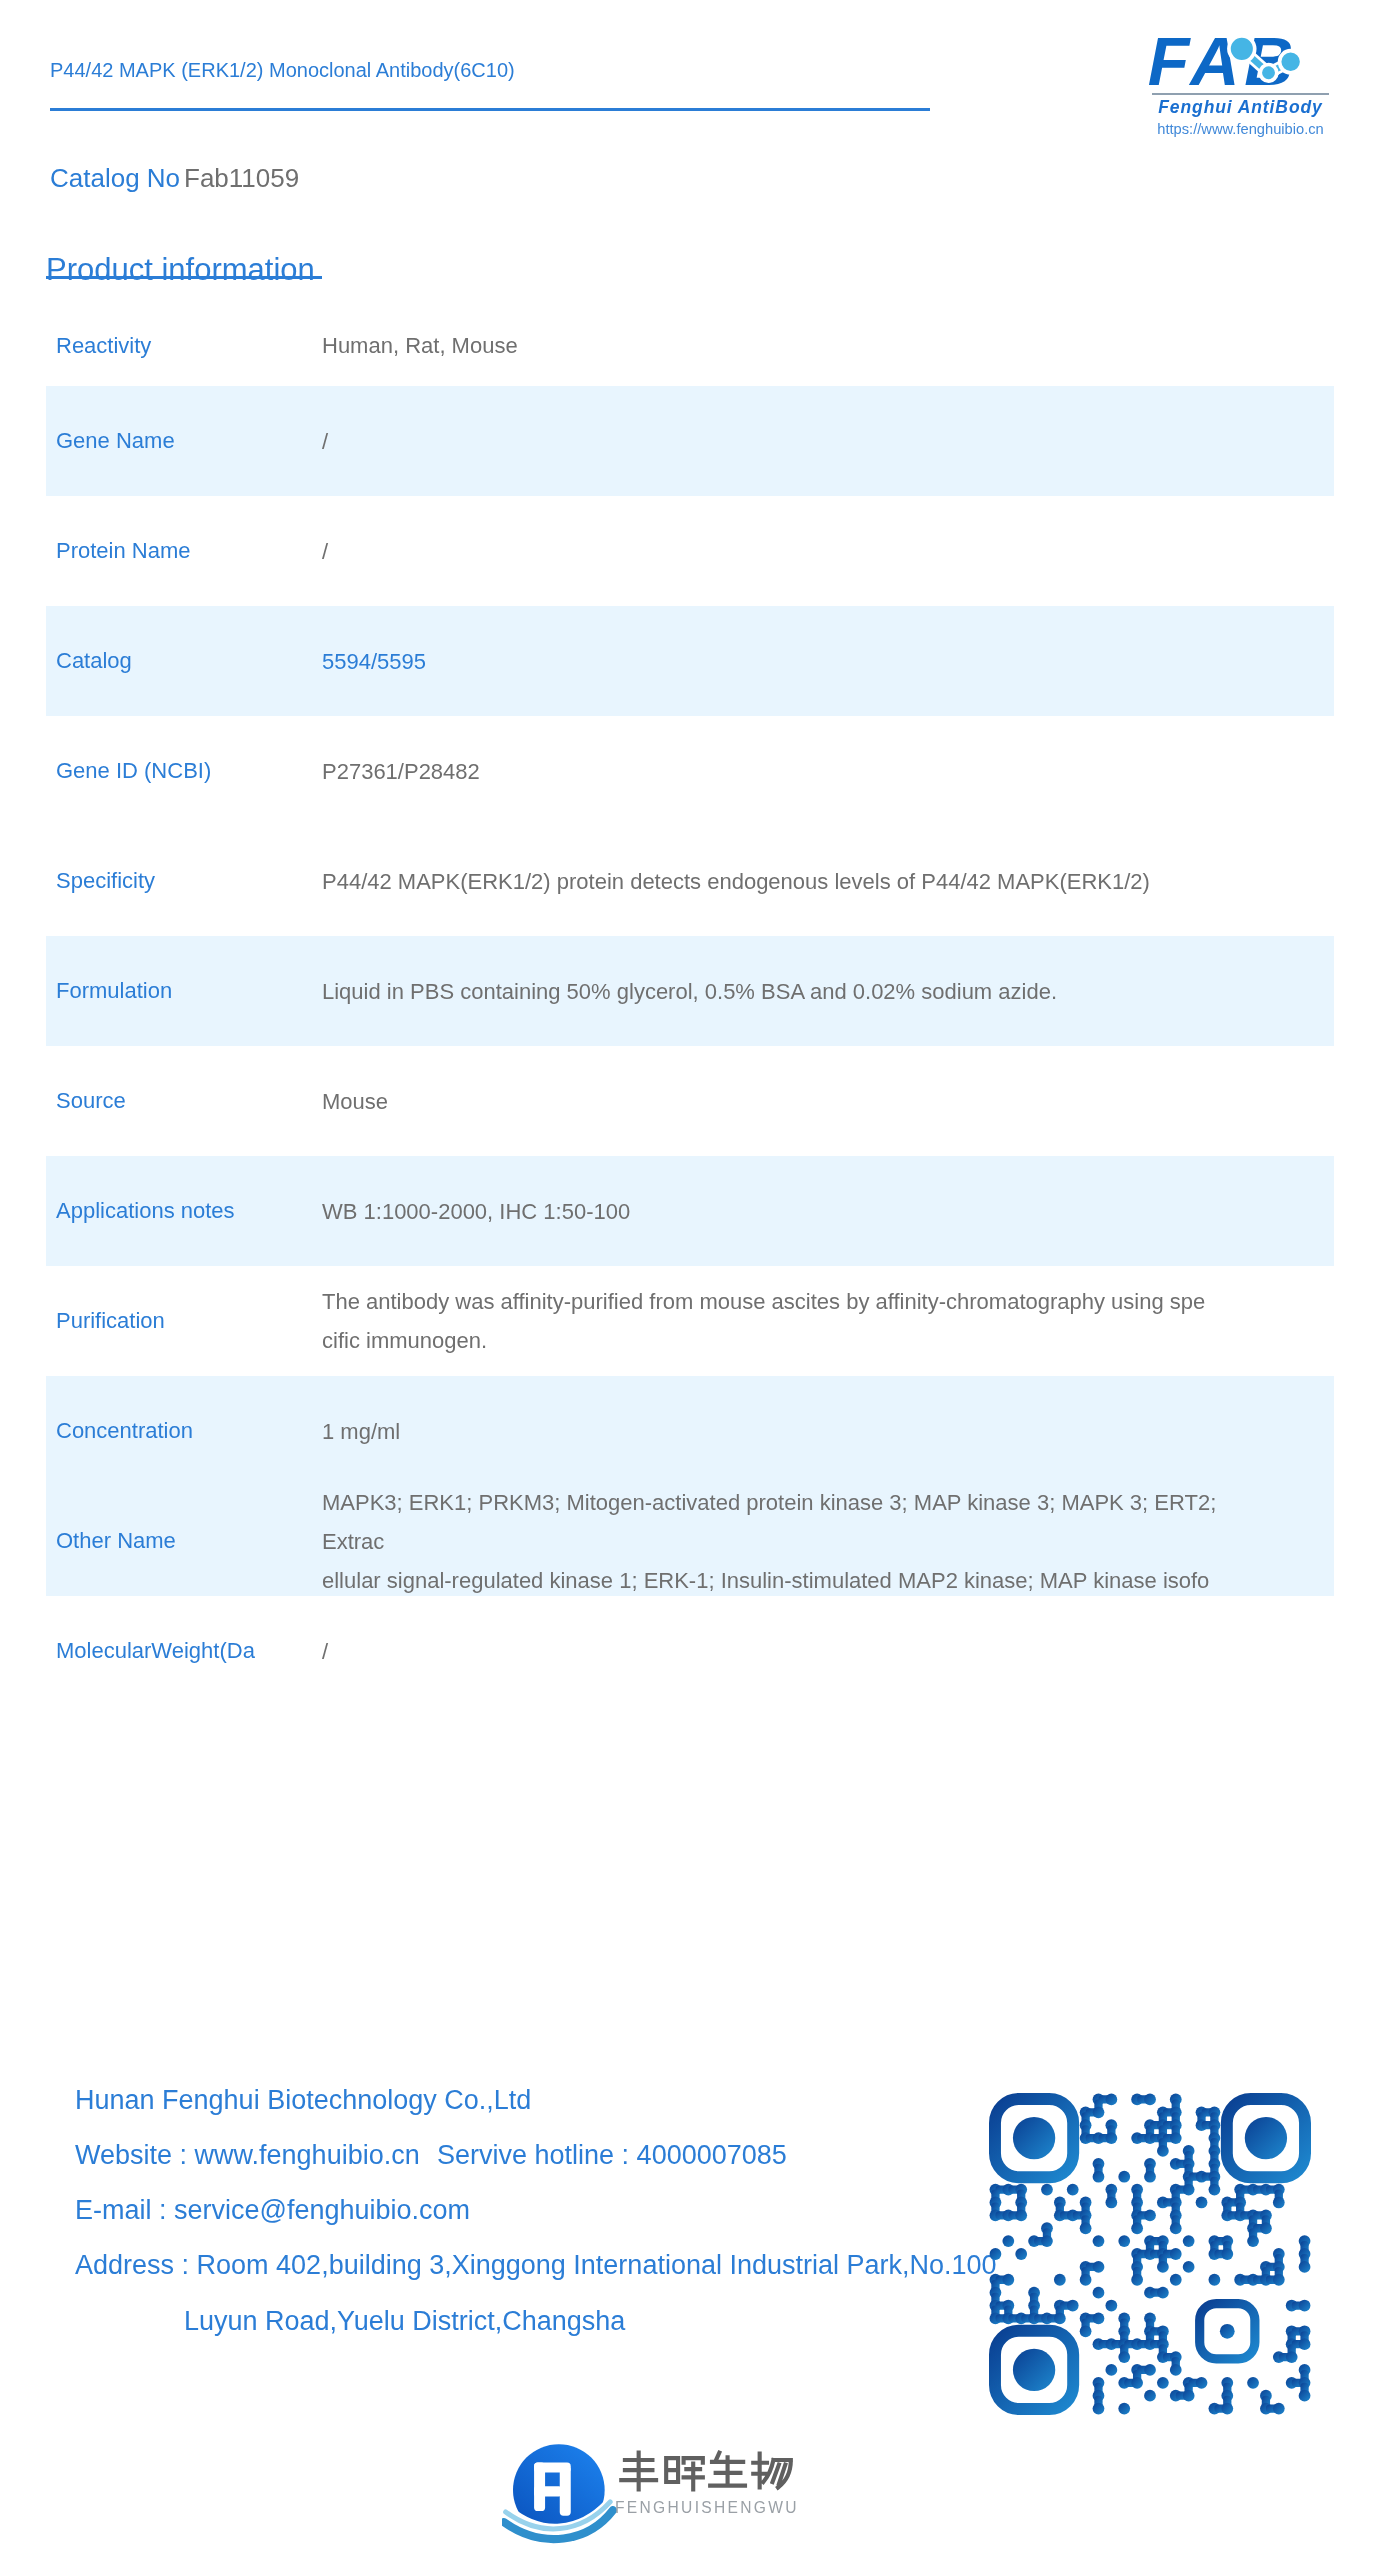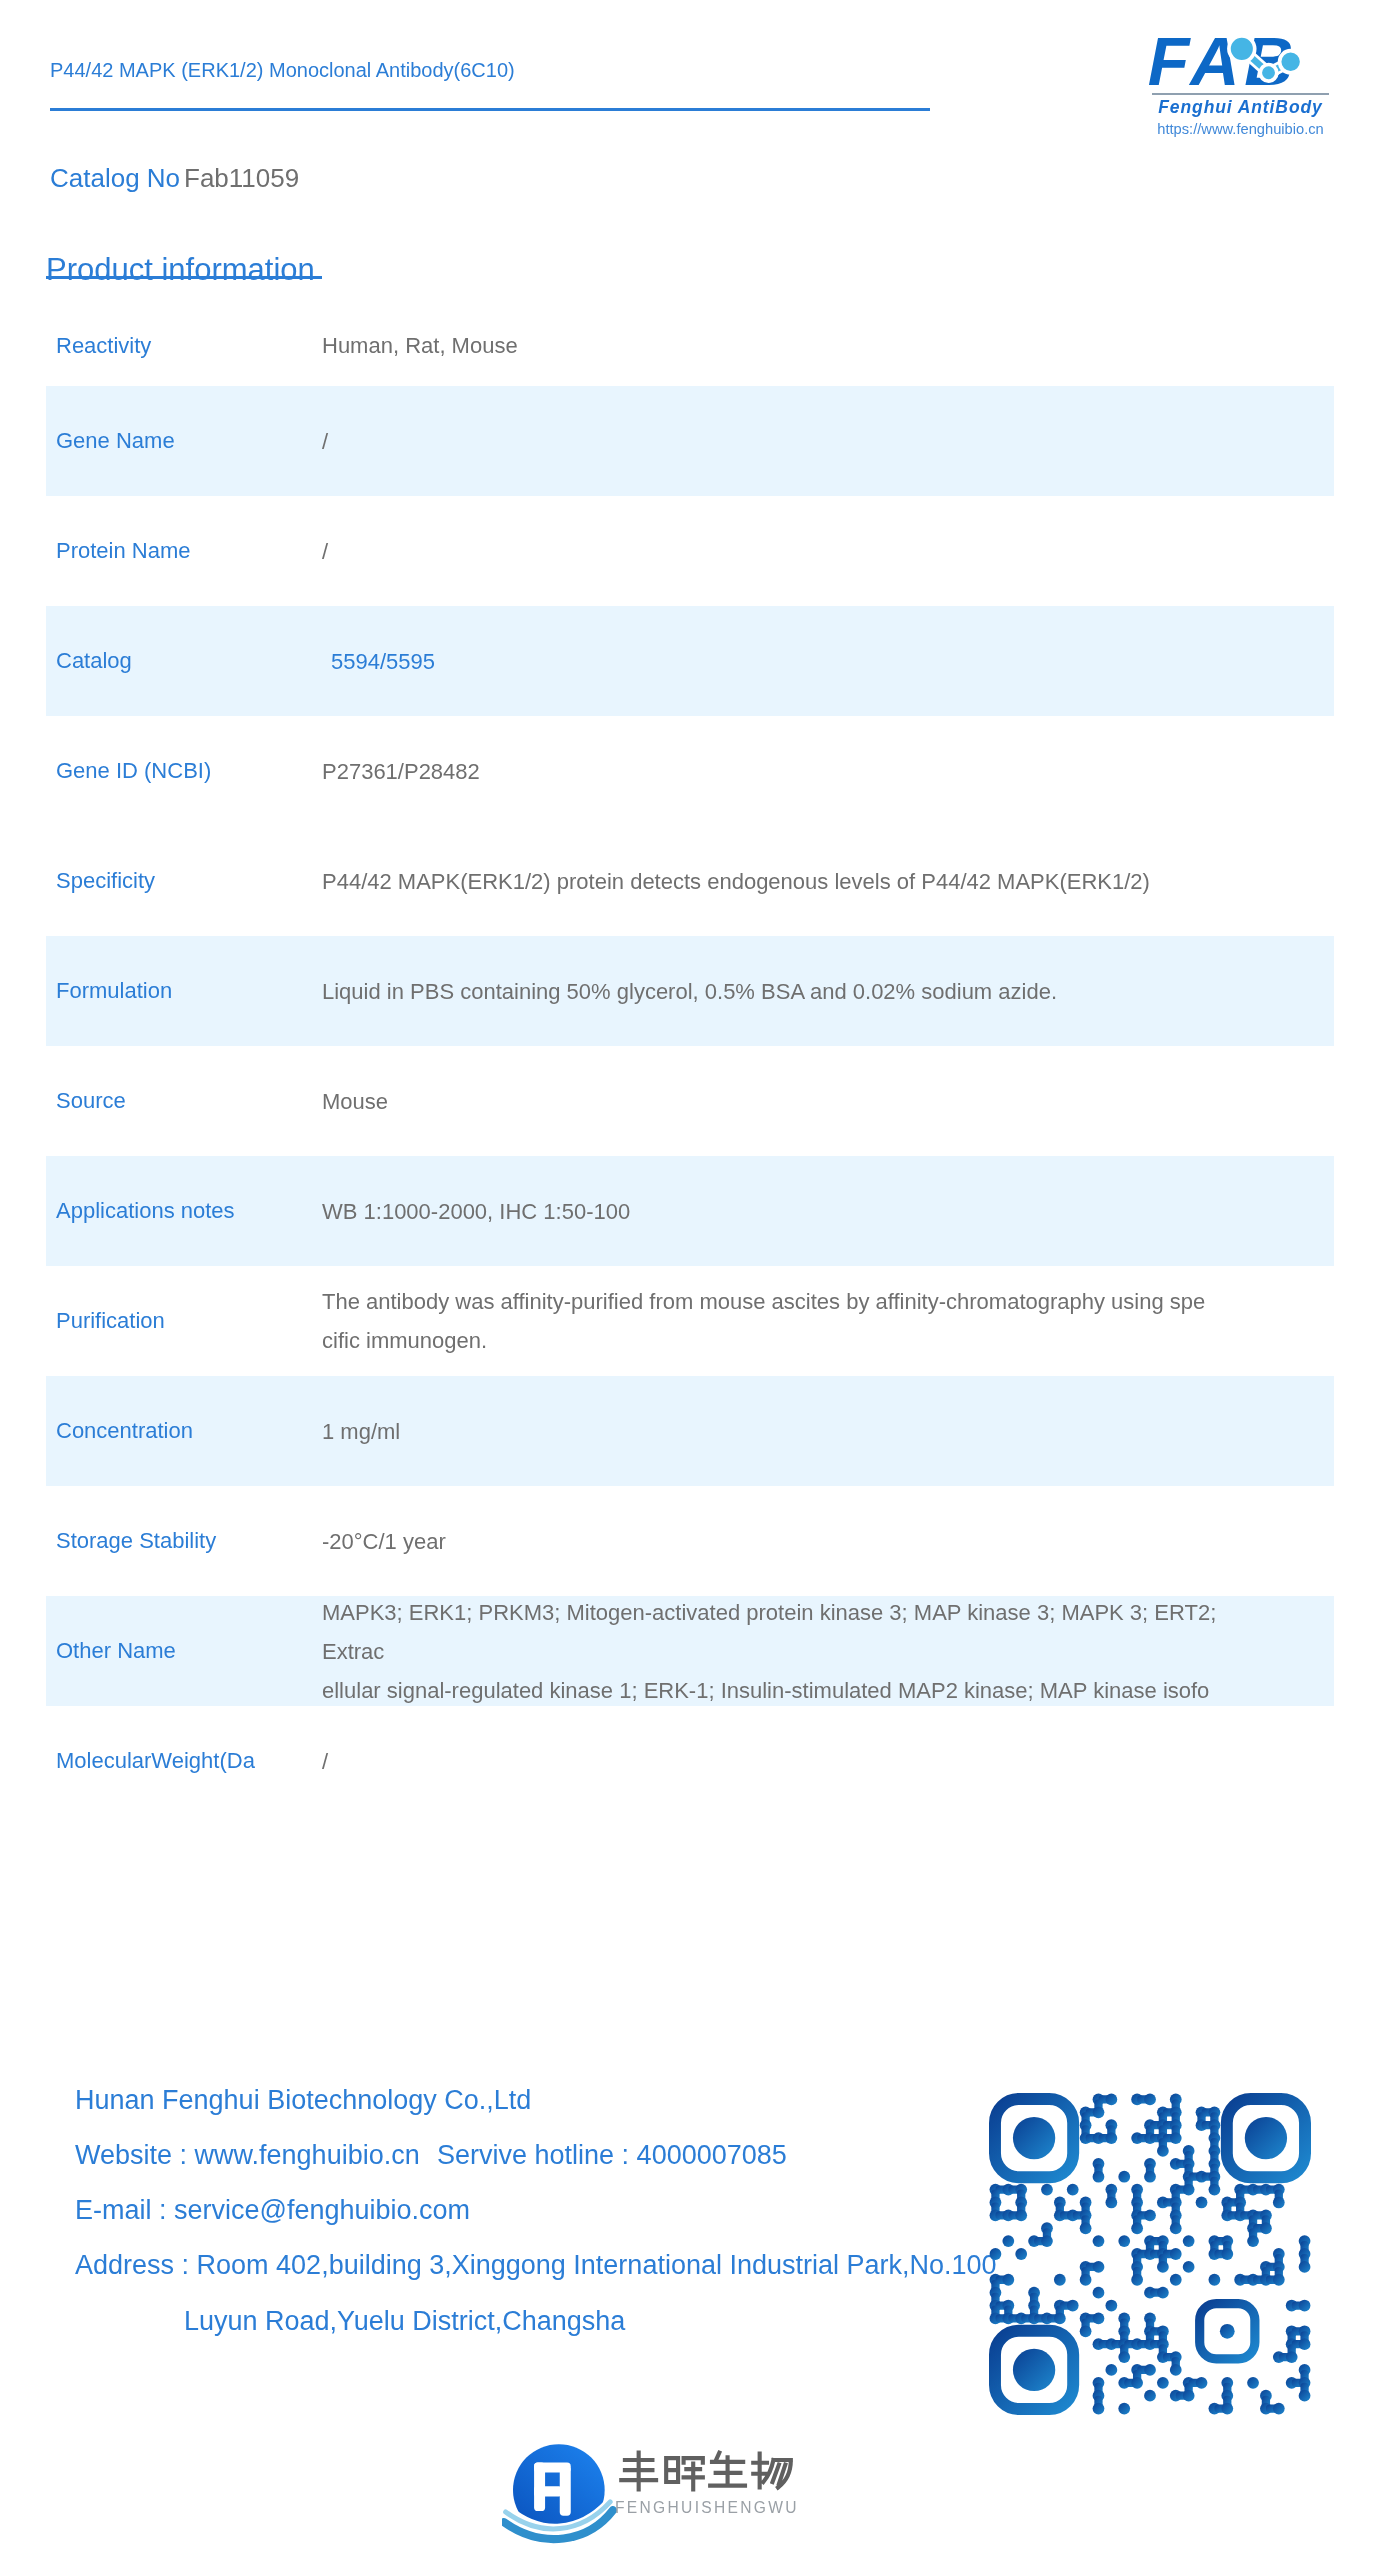--- a/index.html
+++ b/index.html
@@ -25,21 +25,21 @@
   .catalog-value{left:184px;top:163px;font-size:26px;color:var(--gray);}
   .section-title{left:46px;top:236px;font-size:31px;color:var(--accent);margin-top:16px;}
   .section-rule{left:46px;top:276px;width:276px;height:2.8px;background:var(--accent);}
   
   .info-table{left:46px;top:305px;width:1288px;}
   .t-row{display:flex;align-items:center;height:110px;}
   .t-row:first-child{height:81px;}
   .t-row.alt{background:var(--rowbg);}
   .cell-label{flex:0 0 266px;padding-left:10px;font-size:22px;color:var(--accent);white-space:nowrap;}
   .cell-value{font-size:22px;color:var(--gray);line-height:39px;padding-right:51px;}
-  .cell-value.accent{color:var(--accent);margin-left:9px;}
+  .cell-value.accent{color:var(--accent);}
   
   .foot{font-size:27px;color:var(--accent);white-space:nowrap;}
   .f-company{left:75px;top:2085px;}
   .f-website{left:75px;top:2140px;}
   .f-hotline{left:437px;top:2140px;}
   .f-email{left:75px;top:2195px;}
   .f-address{left:75px;top:2250px;}
   .f-address2{left:184px;top:2306px;}
   .qr{left:989px;top:2093px;width:322px;height:322px;}
   .biologo{left:502px;top:2433px;}
@@ -116,24 +116,20 @@
       <div class="t-row">
         <div class="cell-label">Purification</div>
         <div class="cell-value">
           <div>The antibody was affinity-purified from mouse ascites by affinity-chromatography using spe</div>
           <div>cific immunogen.</div>
         </div>
       </div>
       <div class="t-row alt">
         <div class="cell-label">Concentration</div>
         <div class="cell-value">1 mg/ml</div>
-      </div>
-      <div class="t-row">
-        <div class="cell-label">Storage Stability</div>
-        <div class="cell-value">-20°C/1 year</div>
       </div>
       <div class="t-row alt">
         <div class="cell-label">Other Name</div>
         <div class="cell-value">
           <div>MAPK3; ERK1; PRKM3; Mitogen-activated protein kinase 3; MAP kinase 3; MAPK 3; ERT2; Extrac</div>
           <div>ellular signal-regulated kinase 1; ERK-1; Insulin-stimulated MAP2 kinase; MAP kinase isofo</div>
         </div>
       </div>
       <div class="t-row">
         <div class="cell-label">MolecularWeight(Da</div>

